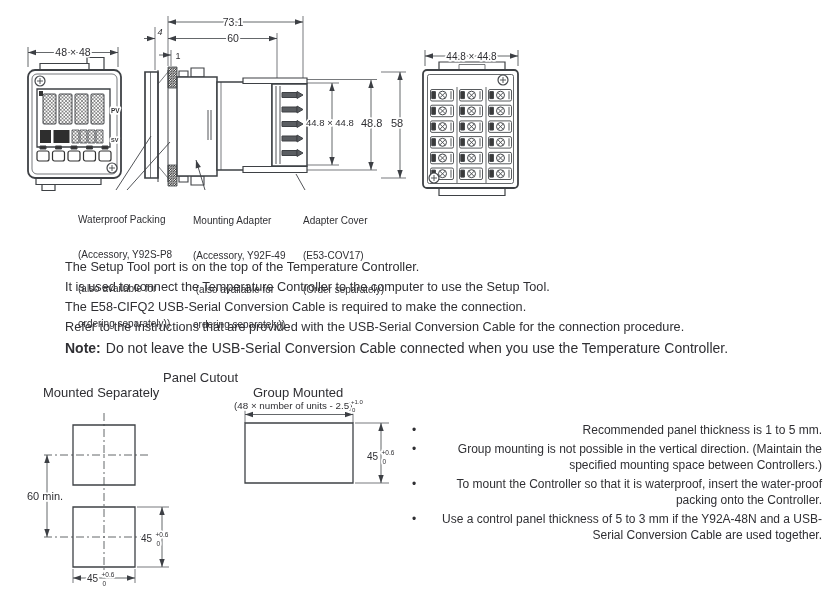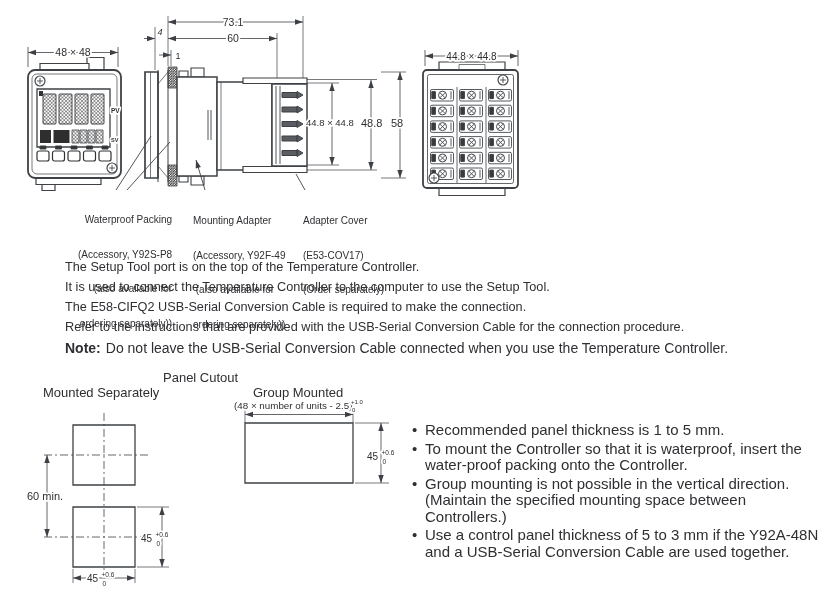--- a/index.html
+++ b/index.html
@@ -14,21 +14,21 @@
   .callout{position:absolute;font-size:10px;line-height:11.5px;color:#2f2f33;white-space:pre;}
   .paragraphs{position:absolute;left:28px;top:257px;width:790px;margin-left:37px;}
   .pline{font-size:12.7px;line-height:20px;}
   .note-line{font-size:14px;line-height:19px;margin-top:2px;}
   .note-label{font-weight:bold;}
   .note-text{margin-left:5px;}
   .h-cutout{position:absolute;left:163px;top:370px;font-size:13px;}
   .h-sep{position:absolute;left:43px;top:385px;font-size:13px;}
   .h-grp{position:absolute;left:253px;top:385px;font-size:13px;}
   ul.notes{position:absolute;left:412px;top:422px;width:410px;margin:0;padding:0;list-style:none;}
-  ul.notes li{font-size:15px;line-height:16.5px;margin:0 0 2px 0;padding-left:13px;position:relative;}
+  ul.notes li{font-size:12px;line-height:16.5px;margin:0 0 2px 0;padding-left:13px;position:relative;text-align:right;}
   ul.notes li::before{content:"\2022";position:absolute;left:0;top:0;}
 </style>
 </head>
 <body>
 
 <div class="stage">
 
   <svg class="svg-top" width="825" height="252" viewBox="0 0 825 252">
     <defs>
       <marker id="ma" markerWidth="9" markerHeight="7" refX="8.5" refY="3" orient="auto-start-reverse" markerUnits="userSpaceOnUse">
@@ -200,21 +200,21 @@
     </g>
 
     <g stroke="#3e4145">
       <line x1="116" y1="190" x2="151" y2="136" stroke-width="0.9"></line>
       <line x1="127" y1="190" x2="170" y2="142" stroke-width="0.9"></line>
       <line x1="205" y1="190" x2="196" y2="160" stroke-width="0.9" marker-end="url(#ma)"></line>
       <line x1="305" y1="190" x2="296" y2="174" stroke-width="0.9"></line>
     </g>
   </svg>
 
-  <div class="callout" style="left:78px;top:191px;text-align:right;">
+  <div class="callout" style="left:78px;top:191px;">
     <div>Waterproof Packing</div>
     <div>(Accessory, Y92S-P8</div>
     <div>(also available for</div>
     <div>ordering separately))</div>
   </div>
   <div class="callout" style="left:193px;top:192px;">
     <div>Mounting Adapter</div>
     <div>(Accessory, Y92F-49</div>
     <div> (also available for</div>
     <div>ordering separately))</div>
@@ -283,18 +283,18 @@
       <g>
         <text class="dt" x="367" y="64" font-size="10">45</text>
         <text class="dt" x="381.5" y="59" font-size="6.5">+0.6</text>
         <text class="dt" x="382.5" y="68" font-size="6.5">0</text>
       </g>
     </g>
   </svg>
 
   <ul class="notes">
     <li>Recommended panel thickness is 1 to 5 mm.</li>
+    <li>Group mounting is not possible in the vertical direction. (Maintain the specified mounting space between Controllers.)</li>
     <li>To mount the Controller so that it is waterproof, insert the water-proof packing onto the Controller.</li>
-    <li>Group mounting is not possible in the vertical direction. (Maintain the specified mounting space between Controllers.)</li>
     <li>Use a control panel thickness of 5 to 3 mm if the Y92A-48N and a USB-Serial Conversion Cable are used together.</li>
   </ul>
 
 </div>
 
 </body></html>

